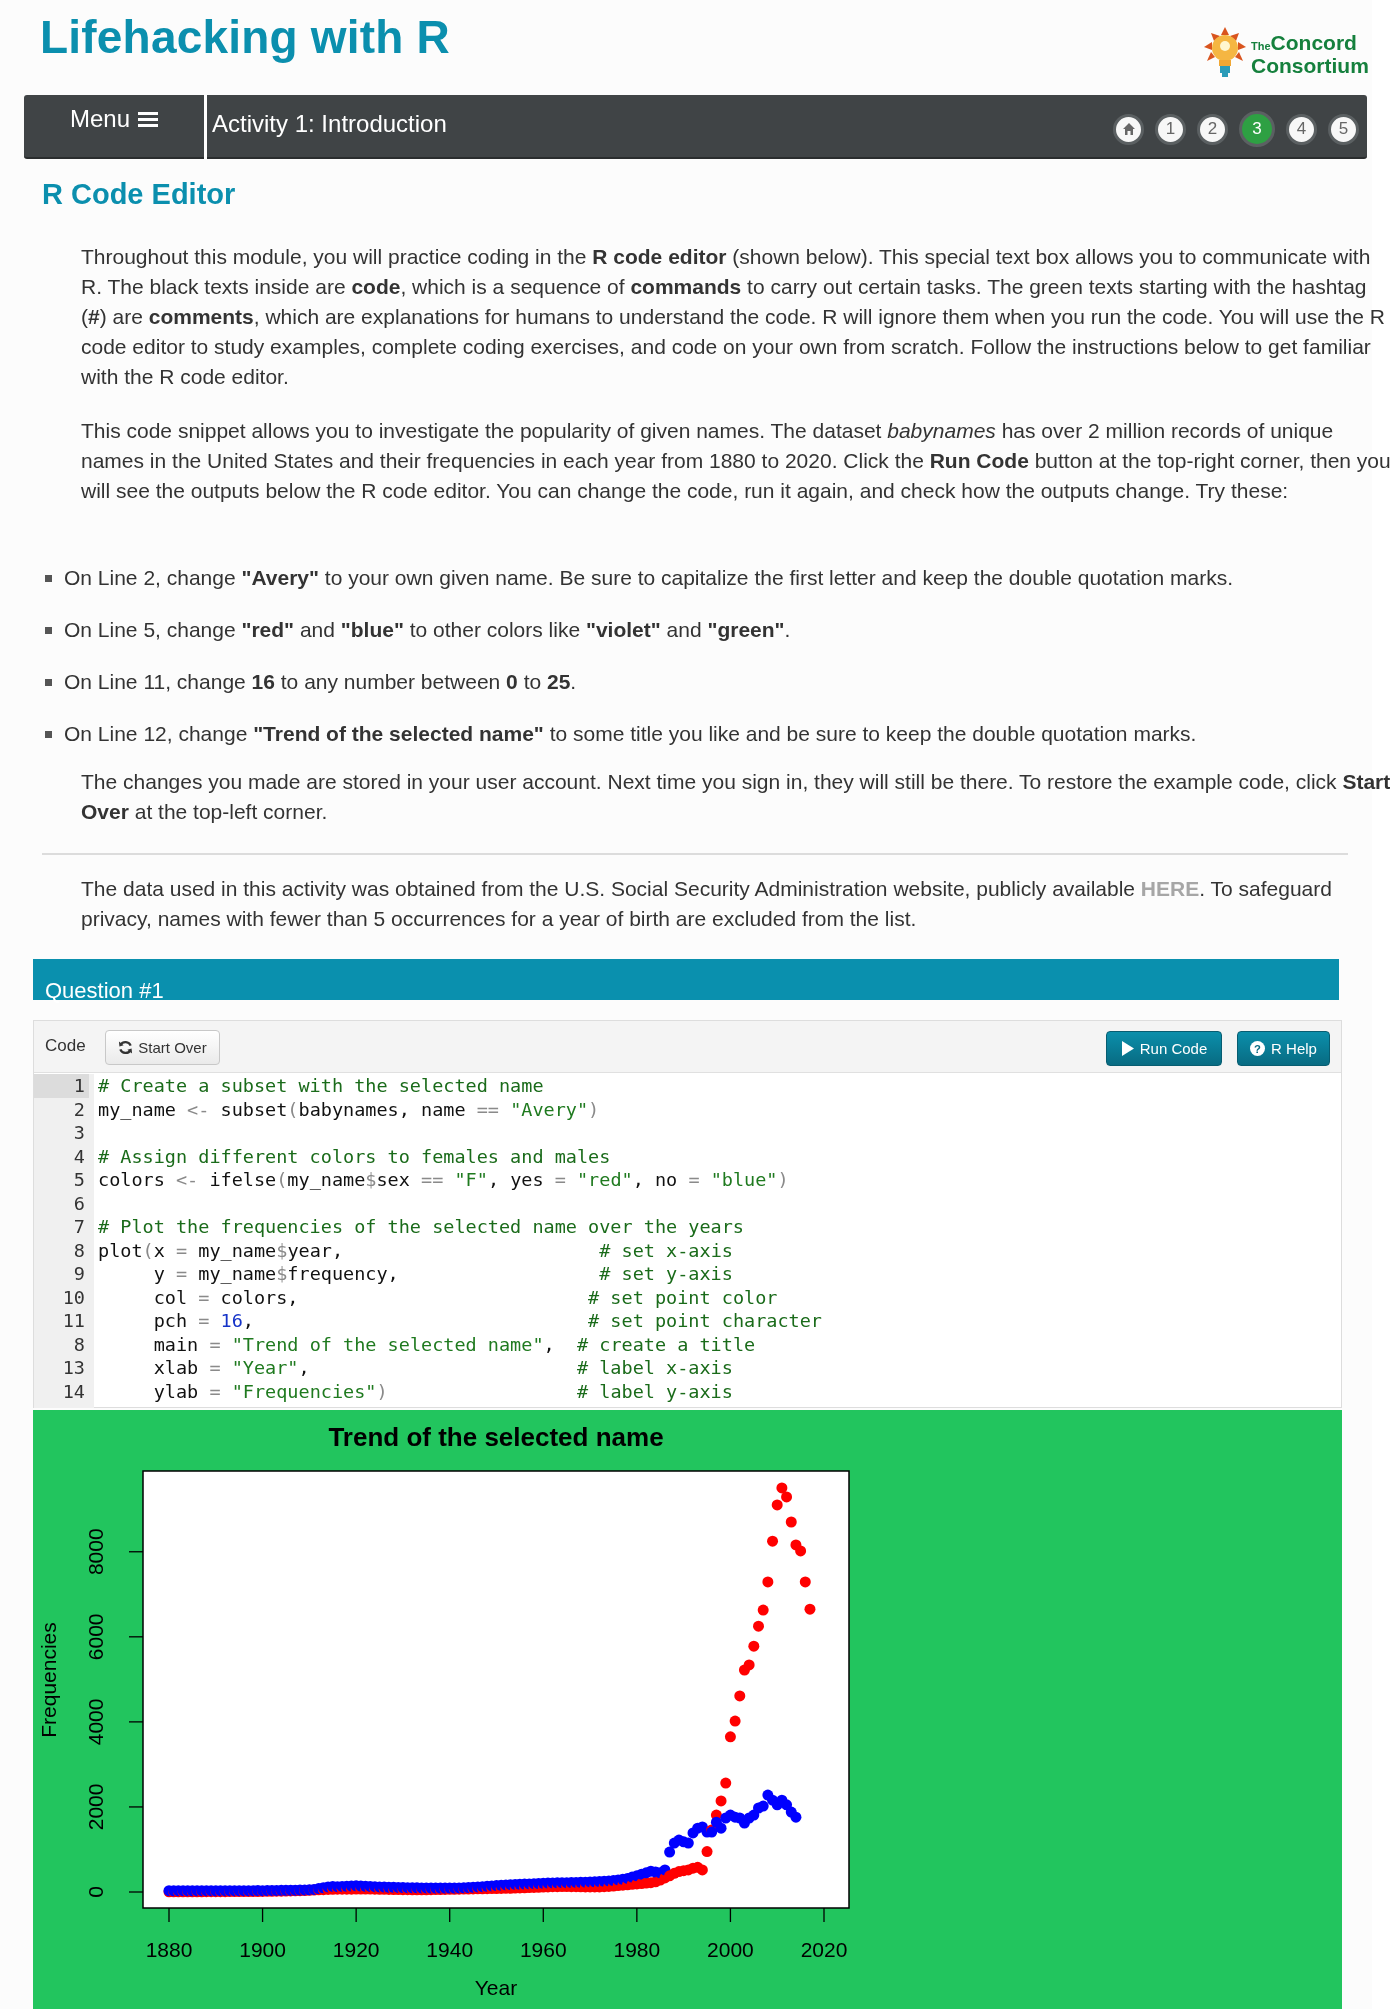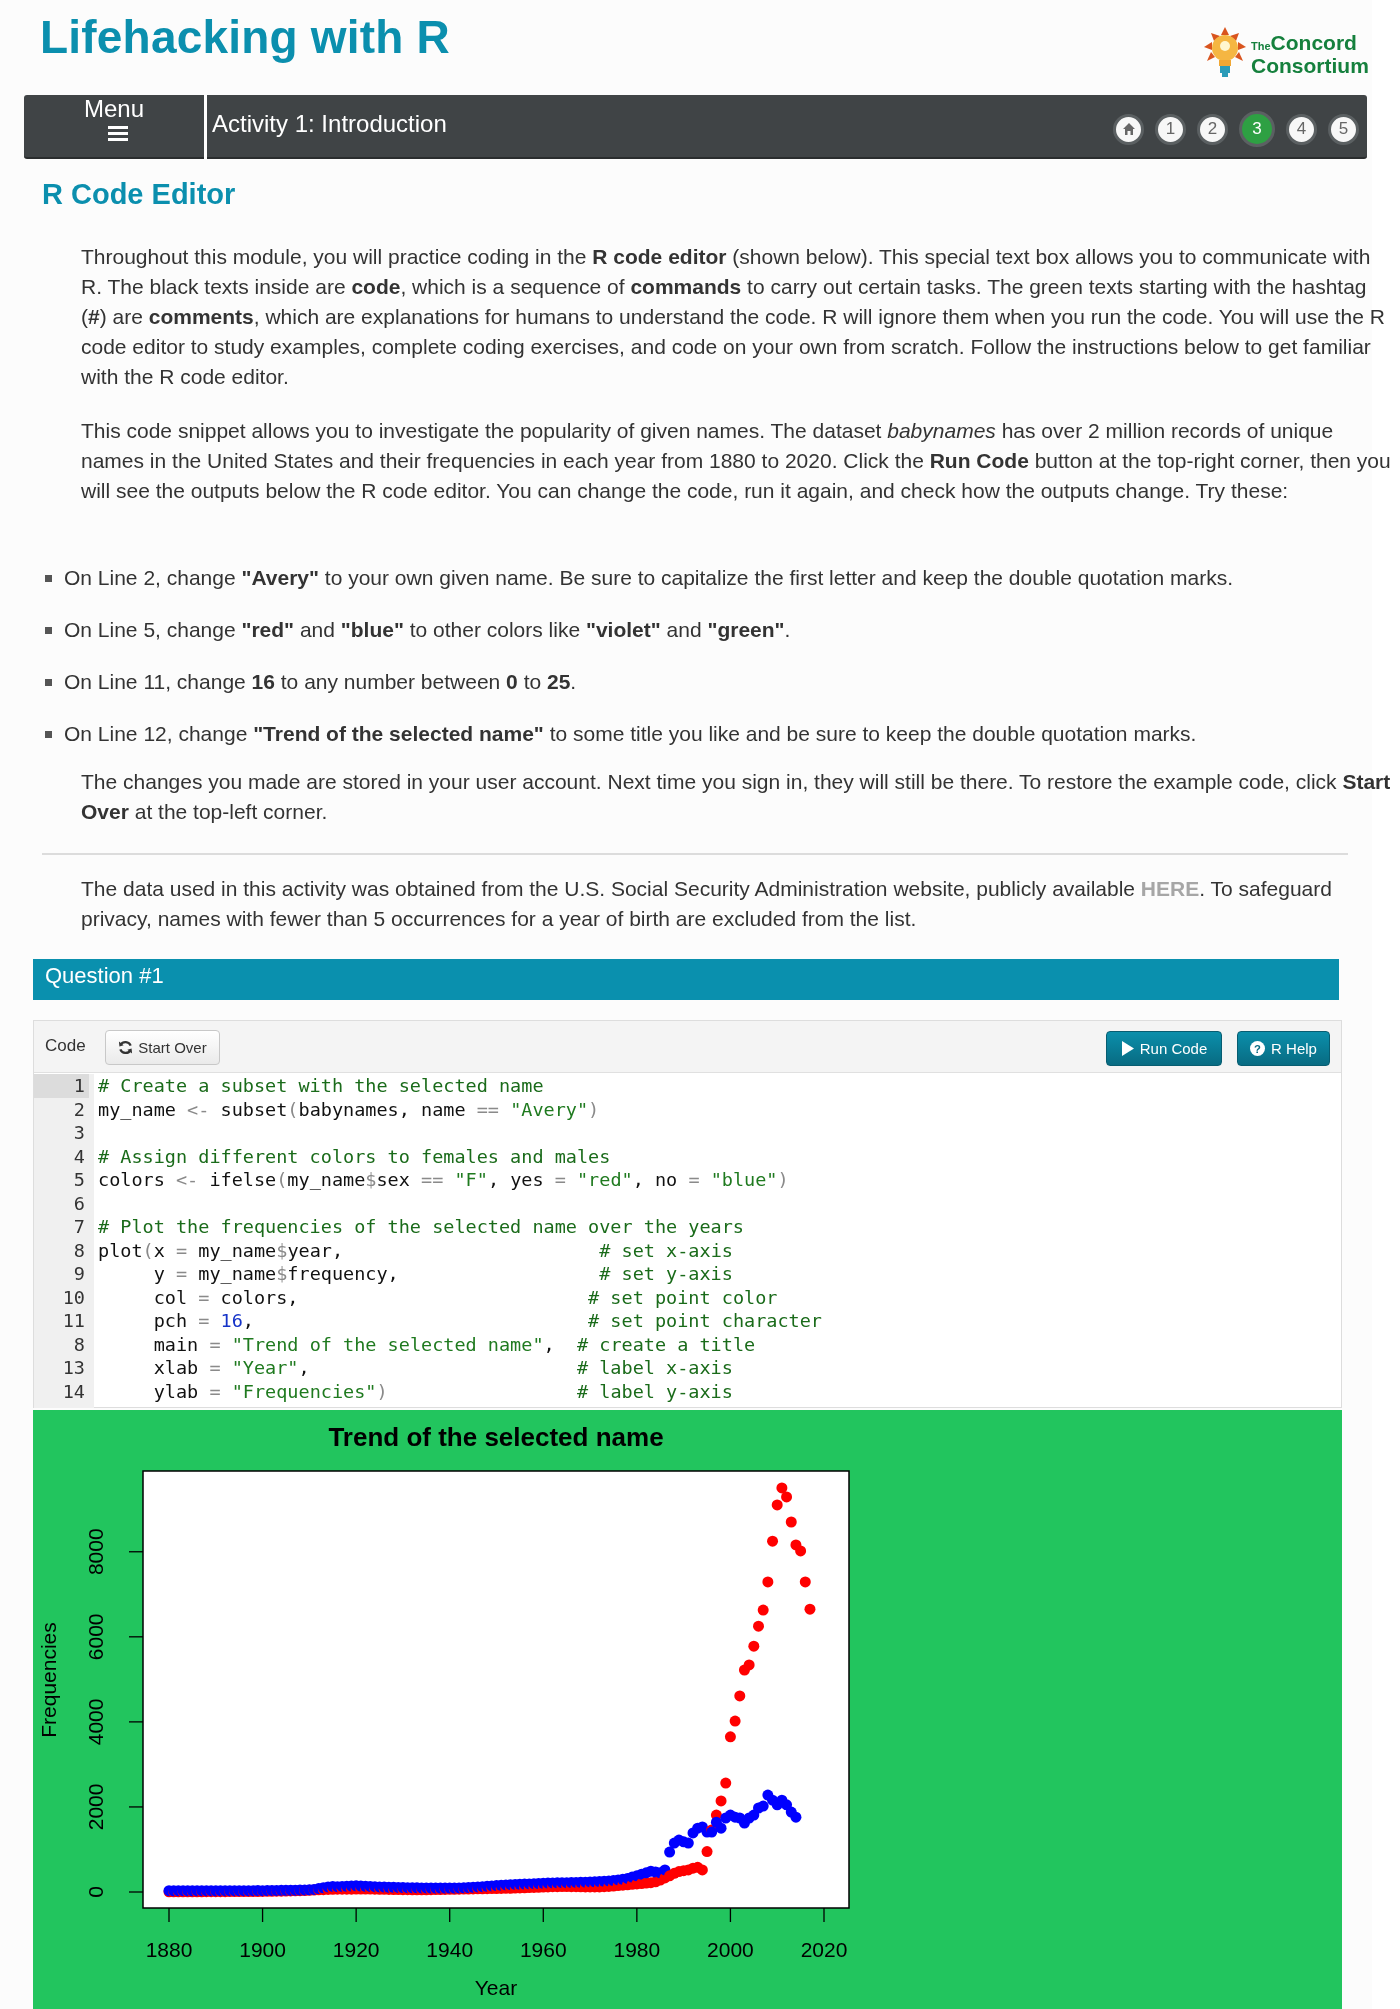--- a/index.html
+++ b/index.html
@@ -27,21 +27,21 @@
   }
   .logo-text .small { font-size: 11px; font-weight: bold; }
 
   .navbar {
     position: absolute; left: 24px; top: 95px; width: 1343px; height: 64px;
     background: #404446; border-radius: 3px; border-bottom: 2px solid #2a2d2e;
   }
   .menu-btn {
     position: absolute; left: 0; top: 0; width: 180px; height: 48px;
     display: flex; align-items: center; justify-content: center;
-    color: #ffffff; font-size: 24px; flex-direction: column;
+    color: #ffffff; font-size: 24px;
   }
   .menu-btn .burger { margin-left: 8px; display: inline-block; width: 20px; }
   .menu-btn .burger i { display: block; height: 3px; background: #fff; margin: 3px 0; }
   .nav-sep { position: absolute; left: 180px; top: 0; width: 3px; height: 64px; background: #ffffff; }
   .nav-title { position: absolute; left: 188px; top: 15px; color: #ffffff; font-size: 24px; }
   .pager { position: absolute; right: 8px; top: 16px; display: flex; gap: 11px; align-items: center; }
   .page-dot {
     width: 31px; height: 31px; border-radius: 50%;
     background: #f7f7f7; border: 3px solid #5b6062;
     color: #666; font-size: 17px;
@@ -68,21 +68,21 @@
   .bullets li::before {
     content: ""; position: absolute; left: 3px; top: 12px; width: 7px; height: 7px; background: #555;
   }
   .p3 { top: 767px; }
   .divider { position: absolute; left: 42px; top: 853px; width: 1306px; height: 2px; background: #dcdcdc; }
   .p4 { top: 874px; }
   .here-link { color: #a6a6a6; font-weight: bold; }
 
   .question-bar {
     position: absolute; left: 33px; top: 959px; width: 1306px; height: 41px;
-    background: #0a90ae; color: #ffffff; font-size: 22px; padding: 4px 12px;
+    background: #0a90ae; color: #ffffff; font-size: 22px; padding: 19px 12px;
   }
   .editor-panel {
     position: absolute; left: 33px; top: 1020px; width: 1309px; height: 388px;
     border: 1px solid #dddddd; background: #ffffff;
   }
   .editor-toolbar {
     position: absolute; left: 0; top: 0; width: 100%; height: 52px;
     background: #f4f4f4; border-bottom: 1px solid #e0e0e0;
   }
   .code-label { position: absolute; left: 11px; top: 15px; font-size: 17px; color: #333; }

